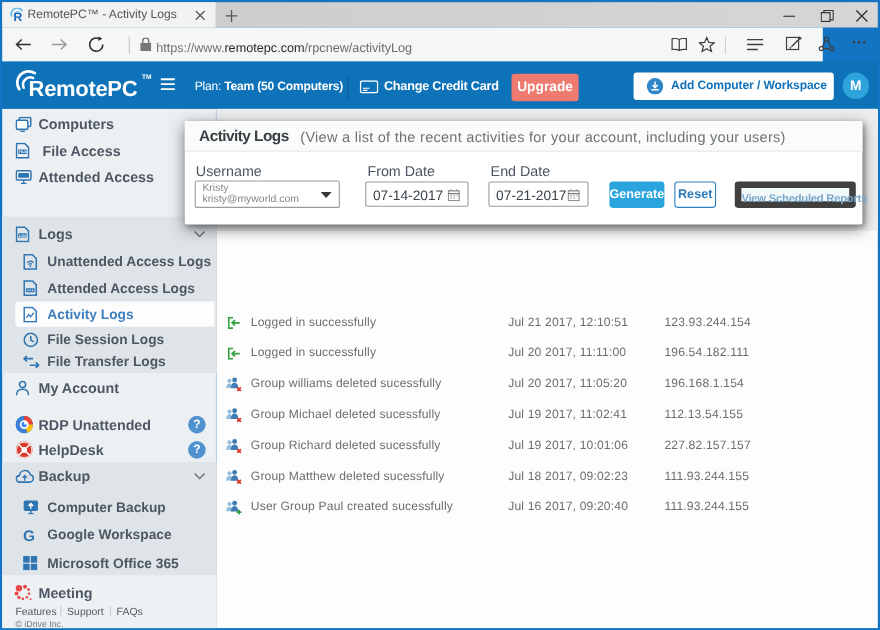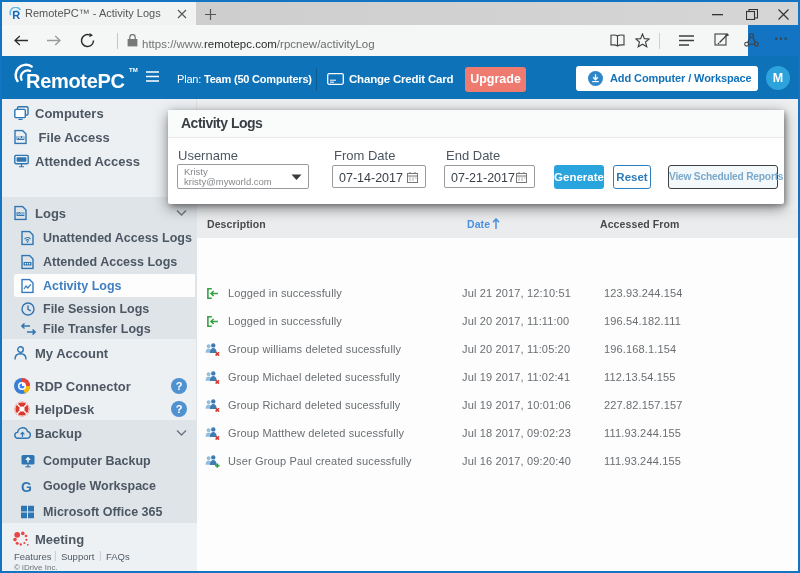--- a/index.html
+++ b/index.html
@@ -143,28 +143,20 @@
         <path d="M7.5 3.2 V8.2 M5.2 6.2 L7.5 8.7 L9.8 6.2" fill="none" stroke="#fff" stroke-width="1.3"></path>
         <path d="M4.2 10.6 H10.8" stroke="#fff" stroke-width="1.2"></path>
       </svg>
       <span>Add Computer / Workspace</span>
     </div>
     <div class="abs" id="avatar">M</div>
   </div>
 
   <div class="abs" id="content">
     <div class="abs" id="graytop"></div>
-    <div class="abs" id="thead">
-      <div class="abs" style="left:10px;top:8px">Description</div>
-      <div class="abs" style="left:270px;top:8px;color:#4a90e2">Date</div>
-      <svg class="abs" style="left:295px;top:8px" width="8" height="12" viewBox="0 0 8 12">
-        <path d="M4 11 V1.5 M1 4.2 L4 1 L7 4.2" fill="none" stroke="#4a90e2" stroke-width="1.5"></path>
-      </svg>
-      <div class="abs" style="left:403px;top:8px">Accessed From</div>
-    </div>
   <div class="trow" style="top: 139px;">
       <svg style="left:10px;top:9px" width="12" height="11" viewBox="0 0 12 11">
         <path d="M4.8 0.8 H0.9 V10.2 H4.8" fill="none" stroke="#35a143" stroke-width="1.6"></path>
         <path d="M11 5.5 H4.4 M6.6 3 L4 5.5 L6.6 8" fill="none" stroke="#35a143" stroke-width="1.5"></path>
       </svg>
       <div class="desc">Logged in successfully</div>
       <div class="date">Jul 21 2017, 12:10:51</div>
       <div class="ip">123.93.244.154</div>
     </div>
     <div class="trow" style="top: 167px;">
@@ -234,20 +226,21 @@
       </svg>
       <div class="desc">User Group Paul created sucessfully</div>
       <div class="date">Jul 16 2017, 09:20:40</div>
       <div class="ip">111.93.244.155</div>
     </div>
   </div>
 
   <div class="abs" id="card">
     <div class="abs" id="cardtitle">
       <span class="abs" style="left:13px;top:5px;font-size:14px;font-weight:bold;color:#3a3f45;letter-spacing:-0.5px">Activity Logs</span>
+      <span class="abs" style="left:105px;top:6.5px;font-size:13.2px;color:#6f7276;white-space:nowrap;letter-spacing:0.25px">(View a list of the recent activities for your account, including your users)</span>
     </div>
     <div class="flabel" style="left:10px;top:38px">Username</div>
     <div class="fbox" style="left:9px;top:54px;width:132px;height:25px">
       <div class="abs" style="left:6px;top:2px;font-size:9.5px;color:#84878a;line-height:10px">Kristy<br>kristy@myworld.com</div>
       <svg class="abs" style="right:6px;top:9px" width="11" height="7" viewBox="0 0 11 7">
         <path d="M0.5 0.5 H10.5 L5.5 6 Z" fill="#3a3a3a"></path>
       </svg>
     </div>
     <div class="flabel" style="left:166px;top:38px">From Date</div>
     <div class="fbox" style="left:164px;top:55px;width:94px;height:23px">
@@ -262,21 +255,21 @@
     <div class="fbox" style="left:276px;top:55px;width:91px;height:23px">
       <div class="abs" style="left:6px;top:5px;font-size:12.5px;color:#3a4148">07-21-2017</div>
       <svg class="abs" style="right:7px;top:6px" width="11" height="11" viewBox="0 0 11 11">
         <rect x="0.5" y="1.5" width="10" height="9" fill="none" stroke="#777" stroke-width="1"></rect>
         <path d="M0.5 4 H10.5 M3 1.5 V0 M8 1.5 V0" stroke="#777" stroke-width="1"></path>
         <path d="M2 6 H4 M5 6 H7 M8 6 H9.5 M2 8 H4 M5 8 H7" stroke="#999" stroke-width="0.8"></path>
       </svg>
     </div>
     <div class="abs" style="left:386px;top:55px;width:50px;height:24px;background:#2aa4dc;border-radius:3px;color:#fff;font-weight:bold;font-size:11.5px;text-align:center;line-height:24px">Generate</div>
     <div class="abs" style="left:445px;top:55px;width:38px;height:24px;background:#fff;border:1px solid #2e7fc0;border-radius:3px;color:#2b7aba;font-weight:bold;font-size:11.5px;text-align:center;line-height:22px">Reset</div>
-    <div class="abs" style="left:500px;top:55px;width:110px;height:24px;background:#f3f8fa;border:1px solid #404040;border-radius:3px;color:#7aa9cc;font-weight:bold;font-size:10.2px;text-align:center;line-height:22px;white-space:nowrap;letter-spacing:-0.2px">View Scheduled Reports</div>
+    <div class="abs" style="left:500px;top:55px;width:110px;height:24px;background:#f3f8fa;border:6px solid #404040;border-radius:3px;color:#7aa9cc;font-weight:bold;font-size:10.2px;text-align:center;line-height:22px;white-space:nowrap;letter-spacing:-0.2px">View Scheduled Reports</div>
   </div>
 
   <div class="abs" id="sidebar">
     <div class="abs" id="logsblock"></div>
     <div class="abs" id="backupblock"></div>
     <div class="abs" id="selrow"></div>
     <div class="abs" id="sidefoot">
       <div class="abs" style="left:12px;top:28px;font-size:9.5px;color:#4f5a64">Features</div>
       <div class="abs" style="left:52px;top:27px;font-size:10px;color:#c3c9ce">|</div>
       <div class="abs" style="left:59px;top:28px;font-size:9.5px;color:#4f5a64">Support</div>
@@ -367,21 +360,21 @@
       <div class="lbl">My Account</div>
     </div>
     <div class="sideitem" style="top: 274.5px;">
       <svg class="icon1" width="16" height="16" viewBox="0 0 16 16">
         <circle cx="8" cy="8" r="8" fill="#3b7fd4"></circle>
         <path d="M8 0 A8 8 0 0 1 16 8 L8 8 Z" fill="#ea4335"></path>
         <path d="M16 8 A8 8 0 0 1 11 15.4 L8 8 Z" fill="#fbbc05"></path>
         <circle cx="8" cy="8" r="4" fill="#fff"></circle>
         <path d="M8 5.5 A2.5 2.5 0 1 0 10.5 8 H8 Z" fill="#4285f4"></path>
       </svg>
-      <div class="lbl">RDP Connector</div>
+      <div class="lbl">RDP Unattended</div>
       <div class="qmark">?</div>
     </div>
     <div class="sideitem" style="top: 297.5px;">
       <svg class="icon1" width="16" height="16" viewBox="0 0 16 16">
         <circle cx="8" cy="8" r="7.6" fill="#d93a2b"></circle>
         <circle cx="8" cy="8" r="7" fill="none" stroke="#fff" stroke-width="0.8"></circle>
         <circle cx="8" cy="8" r="2.6" fill="#fff"></circle>
         <path d="M2.8 2.8 L6.2 6.2 M13.2 2.8 L9.8 6.2 M2.8 13.2 L6.2 9.8 M13.2 13.2 L9.8 9.8" stroke="#fff" stroke-width="1.3"></path>
       </svg>
       <div class="lbl">HelpDesk</div>

